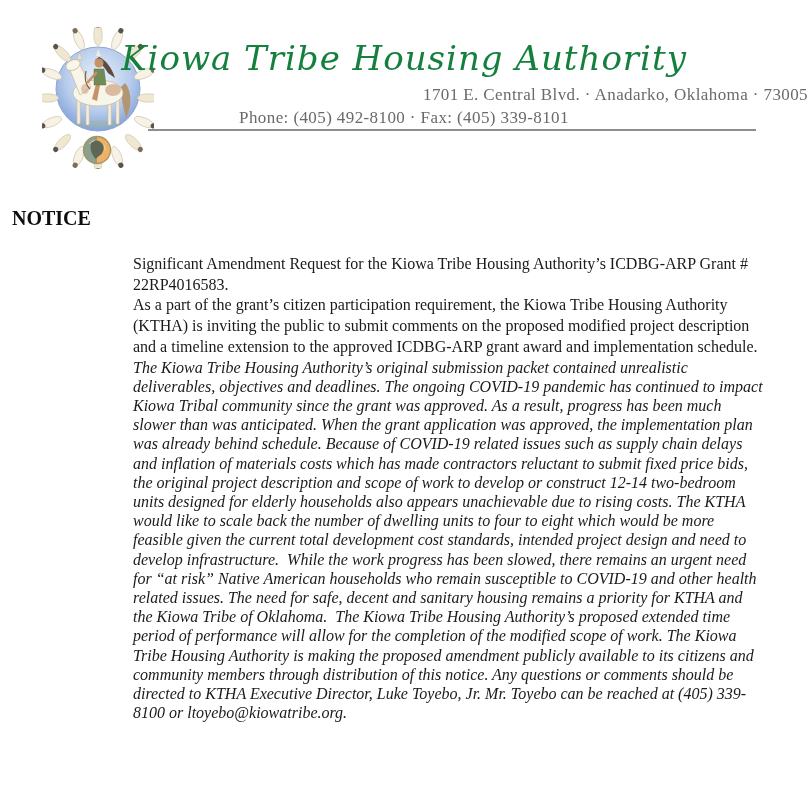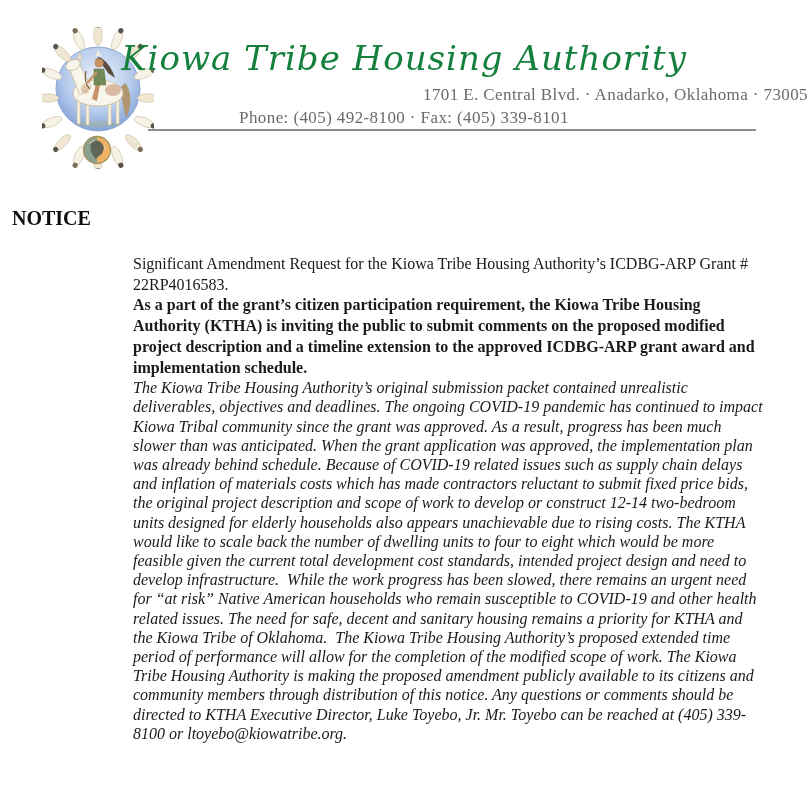--- a/index.html
+++ b/index.html
@@ -18,21 +18,21 @@
            background:#8d8d8d;}
 
   
   .notice-title{position:absolute;left:0;top:191px;width:808px;margin:12px;
                 text-align:left;font-size:20px;font-weight:bold;
                 line-height:30px;color:#0d0d0d;}
   .content{position:absolute;left:93px;top:254px;width:632px;margin-left:40px;}
   .content p{margin:0;font-size:16px;white-space:pre-wrap;}
   .p1,.p2{line-height:20.7px;}
   .p1{margin-bottom:17px;}
-  .p2{margin-bottom:8px;font-weight:bold;}
+  .p2{margin-bottom:8px;}
   .p3{line-height:19.2px;font-style:italic;}
 </style>
 </head>
 <body>
 
 <div class="page">
 
   <svg class="logo" viewBox="0 0 112 142" xmlns="http://www.w3.org/2000/svg">
     <defs>
       <radialGradient id="bluegrad" cx="50%" cy="38%" r="70%">

